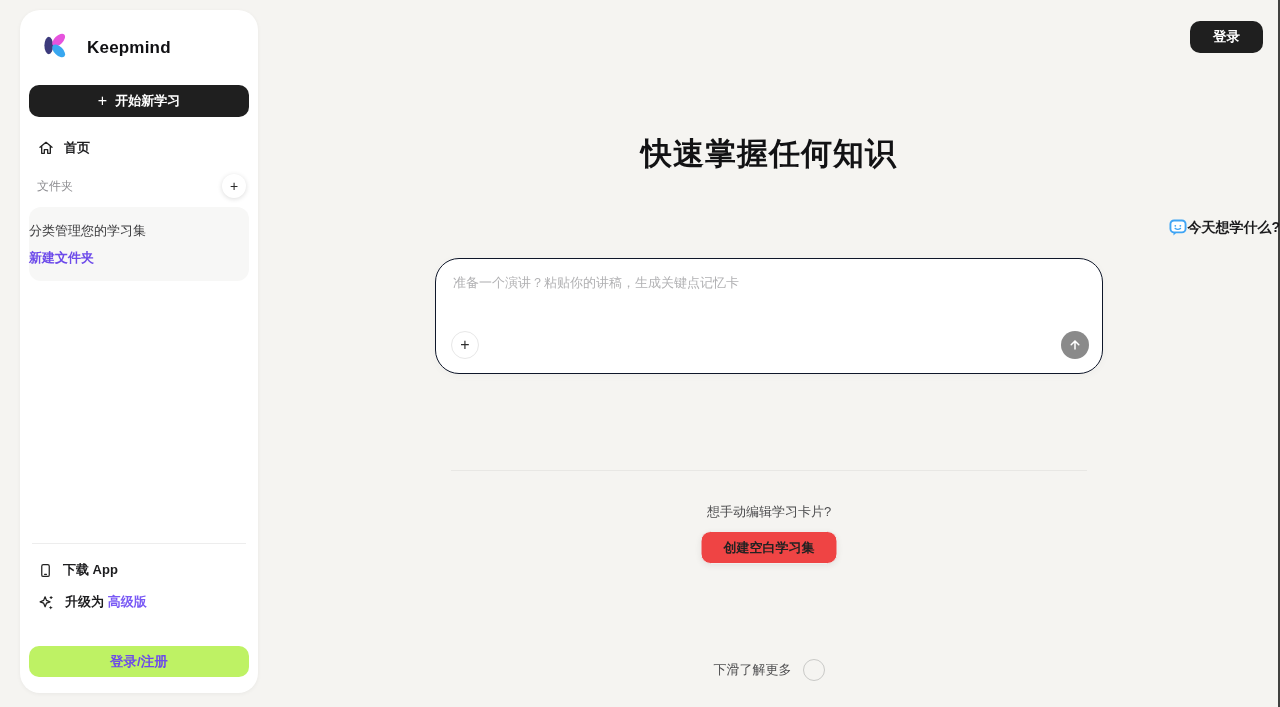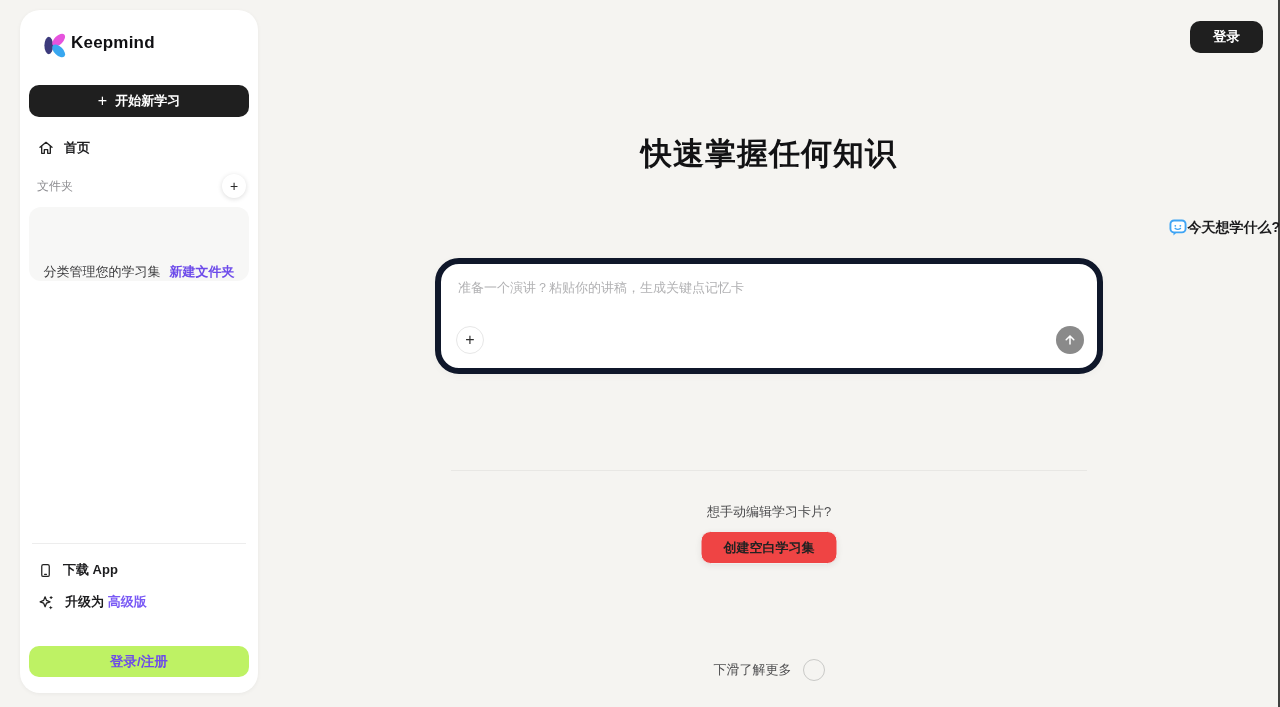--- a/index.html
+++ b/index.html
@@ -13,21 +13,21 @@
   }
   .stage { position:absolute; inset:0; }
 
   
   .sidebar {
     position:absolute; left:20px; top:10px; width:238px; height:683px;
     background:#ffffff; border-radius:20px;
     box-shadow:0 1px 4px rgba(0,0,0,.05);
     padding:0 9px;
   }
-  .brand { display:flex; align-items:flex-start; gap:4px; margin:23px 0 0 13px; }
+  .brand { display:flex; align-items:flex-end; gap:20px; margin:23px 0 0 13px; }
   .brand-name { font-size:17px; font-weight:700; color:#101013; letter-spacing:.2px; }
 
   .btn-dark {
     background:#1f1f1f; color:#fff; border:none; cursor:pointer;
     border-radius:10px; font-weight:600; font-size:13px;
     font-family:inherit;
     display:flex; align-items:center; justify-content:center;
   }
   .new-btn { width:100%; height:32px; margin-top:27px; gap:8px; }
   .new-btn .plus-glyph { font-size:16px; font-weight:400; line-height:1; margin-top:-1px; }
@@ -49,21 +49,21 @@
     width:24px; height:24px; border-radius:50%;
     background:#fff; border:none; cursor:pointer;
     box-shadow:0 1px 5px rgba(0,0,0,.14);
     font-size:14px; color:#2a2a2a; line-height:1;
     display:flex; align-items:center; justify-content:center;
     font-family:inherit;
   }
   .folder-card {
     margin-top:9px; height:74px; border-radius:12px;
     background:#f7f7f6;
-    display:flex; flex-direction:row; align-items:flex-end; justify-content:center; gap:9px;
+    display:flex; flex-direction:column; align-items:flex-start; justify-content:center; gap:9px;
   }
   .folder-card-text { font-size:13px; color:#3c3c3e; }
   .new-folder-link { font-size:13px; font-weight:700; color:#6d4bea; cursor:pointer; text-decoration:none; }
 
   .sidebar-footer { position:absolute; left:9px; right:9px; bottom:16px; }
   .footer-divider { height:1px; background:#ededed; margin:0 3px 10px 3px; }
   .footer-item { height:32px; }
   .upgrade-text .hl { color:#7a5af5; font-weight:600; }
   .login-register {
     width:100%; height:31px; margin-top:28px;
@@ -89,21 +89,21 @@
   }
   .prompt-row {
     position:absolute; top:219px; left:0; width:100%;
     display:flex; align-items:center; justify-content:flex-end; gap:0;
   }
   .prompt-label { font-size:14px; font-weight:700; color:#1b1b1d; }
 
   .input-card {
     position:absolute; top:258px; left:50%; transform:translateX(-50%);
     width:668px; height:116px;
-    background:#fff; border:6px solid #0f172a; border-radius:24px;
+    background:#fff; border:1px solid #0f172a; border-radius:24px;
     box-shadow:0 2px 8px rgba(0,0,0,.03);
   }
   .study-input {
     position:absolute; top:15px; left:17px; right:17px; height:52px;
     border:none; outline:none; resize:none; background:transparent;
     font-family:inherit; font-size:13px; color:#333;
   }
   .study-input::placeholder { color:#b1b1b3; }
   .attach-button {
     position:absolute; left:15px; bottom:14px;

